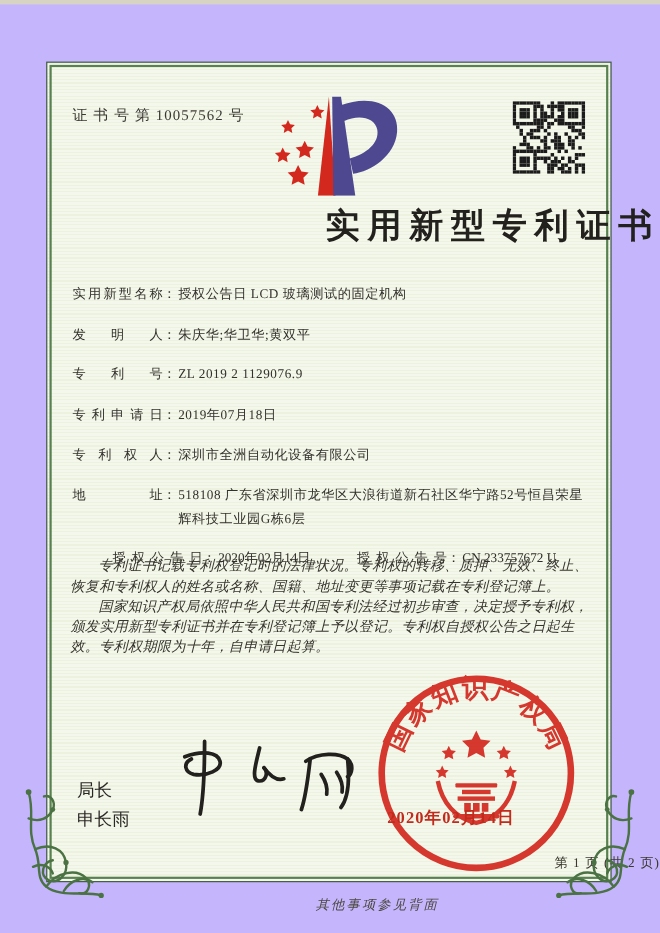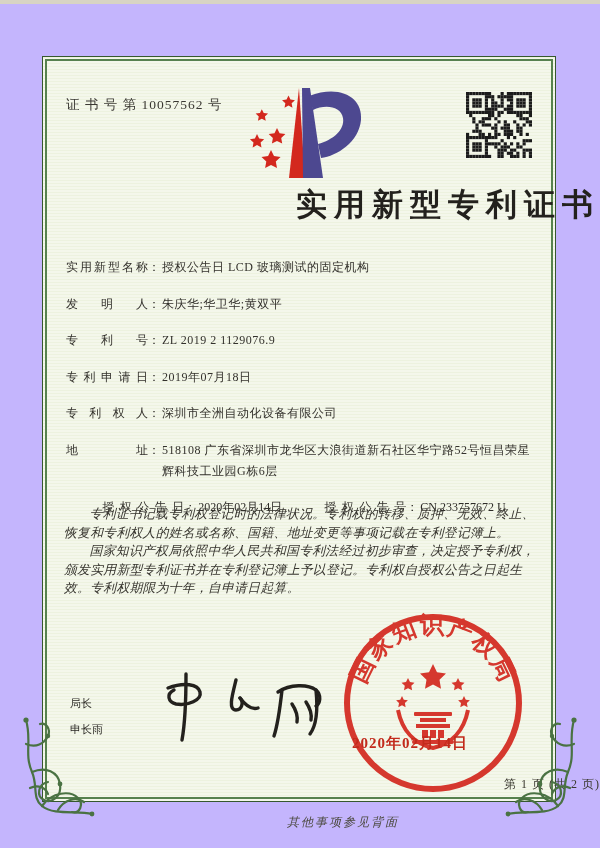--- a/index.html
+++ b/index.html
@@ -51,21 +51,21 @@
   .val{flex:1;color:#33312c;letter-spacing:.5px;}
   .grant-row{display:flex;line-height:21px;justify-content:center;}
   .grant-row .pair{display:flex;}
   .grant-row .pair.second{margin-left:42px;}
   .paras{
     position:absolute;left:64px;top:501px;width:478px;
     font-size:12.8px;line-height:18.6px;color:#36342e;
     font-style:italic;letter-spacing:.3px;
   }
   .paras p{margin:0;text-indent:2em;}
-  .sig-block{position:absolute;left:70px;top:686px;font-size:11px;line-height:26px;color:#2a2824;}
+  .sig-block{position:absolute;left:70px;top:703px;font-size:16px;line-height:26px;color:#2a2824;}
   .sig-script{position:absolute;left:140px;top:662px;}
   .seal{position:absolute;left:342px;top:608px;}
   .seal-date{
     position:absolute;left:352px;top:730px;
     font-size:15px;color:#c22a1c;letter-spacing:1px;font-weight:600;z-index:5;
   }
   .page-info{
     position:absolute;left:0;top:772px;width:600px;text-align:right;
     font-size:12px;color:#3a382f;letter-spacing:1px;
   }

